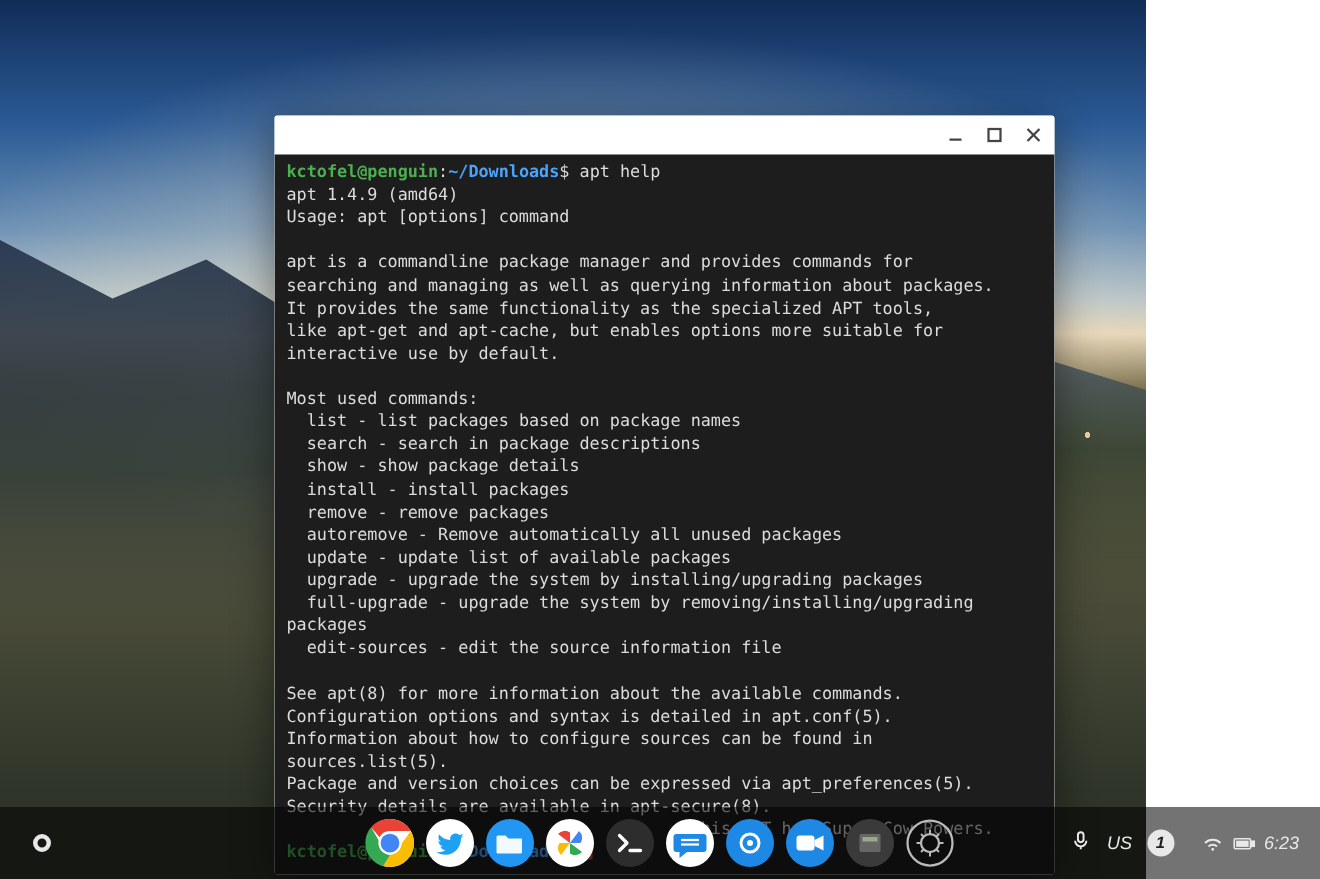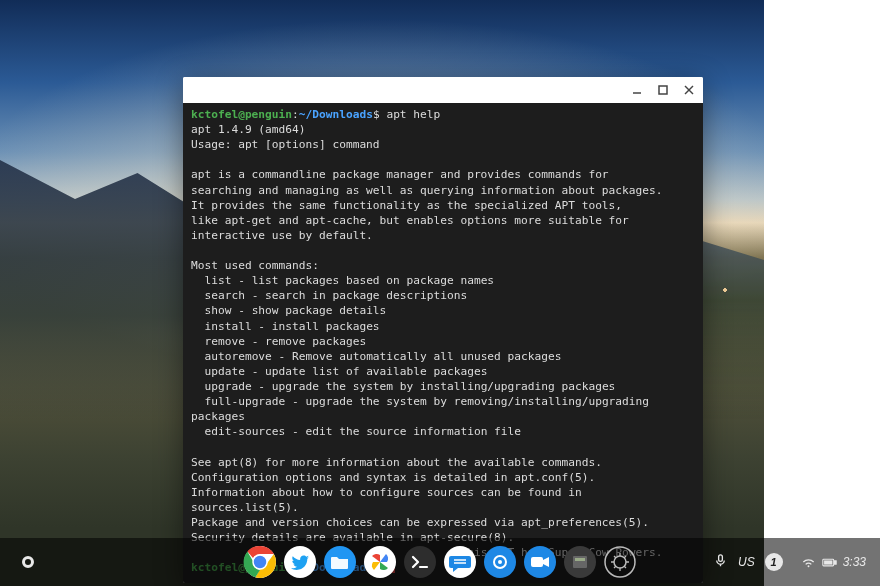--- a/index.html
+++ b/index.html
@@ -330,18 +330,18 @@
       </div>
       <div class="pill">
         <svg viewBox="0 0 16 16" fill="#e8e8e8">
           <path d="M8 13a1 1 0 1 0 0-2 1 1 0 0 0 0 2zM4.5 9.5a5 5 0 0 1 7 0l-1 1a3.5 3.5 0 0 0-5 0zM2 7a8.5 8.5 0 0 1 12 0l-1 1a7 7 0 0 0-10 0z"></path>
         </svg>
         <svg viewBox="0 0 18 12" fill="none" stroke="#e8e8e8" stroke-width="1.3">
           <rect x="1" y="2" width="13" height="8" rx="1"></rect>
           <rect x="15" y="4" width="2" height="4" fill="#e8e8e8"></rect>
           <rect x="2.5" y="3.5" width="10" height="5" fill="#e8e8e8" stroke="none"></rect>
         </svg>
-        <span>3:33</span>
+        <span>6:23</span>
       </div>
     </div>
   </div>
 
 </div>
 
 </body></html>

